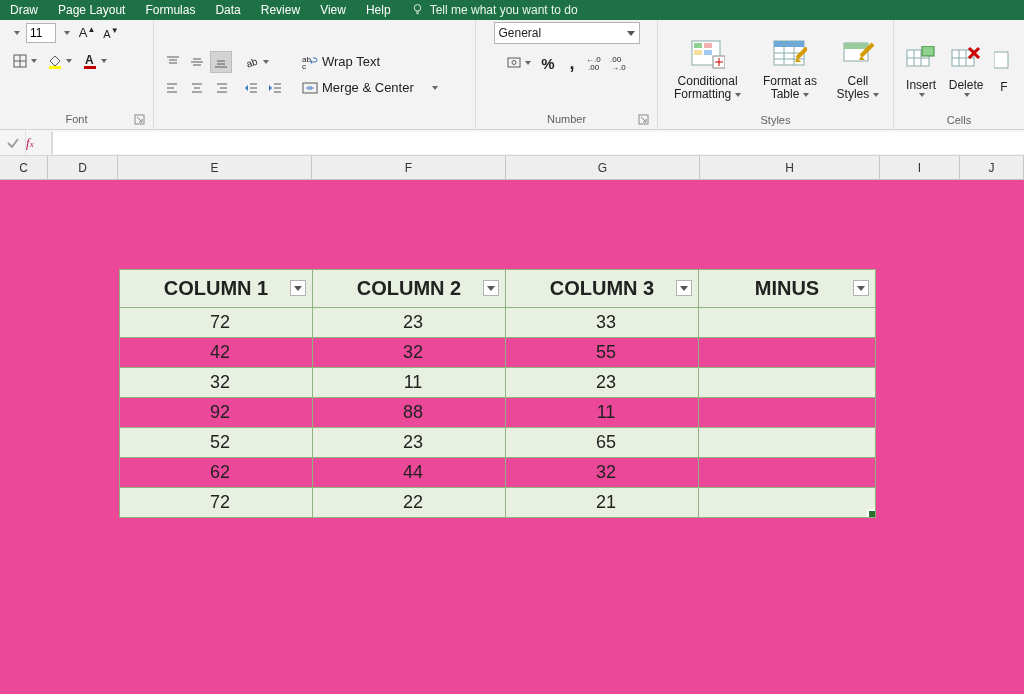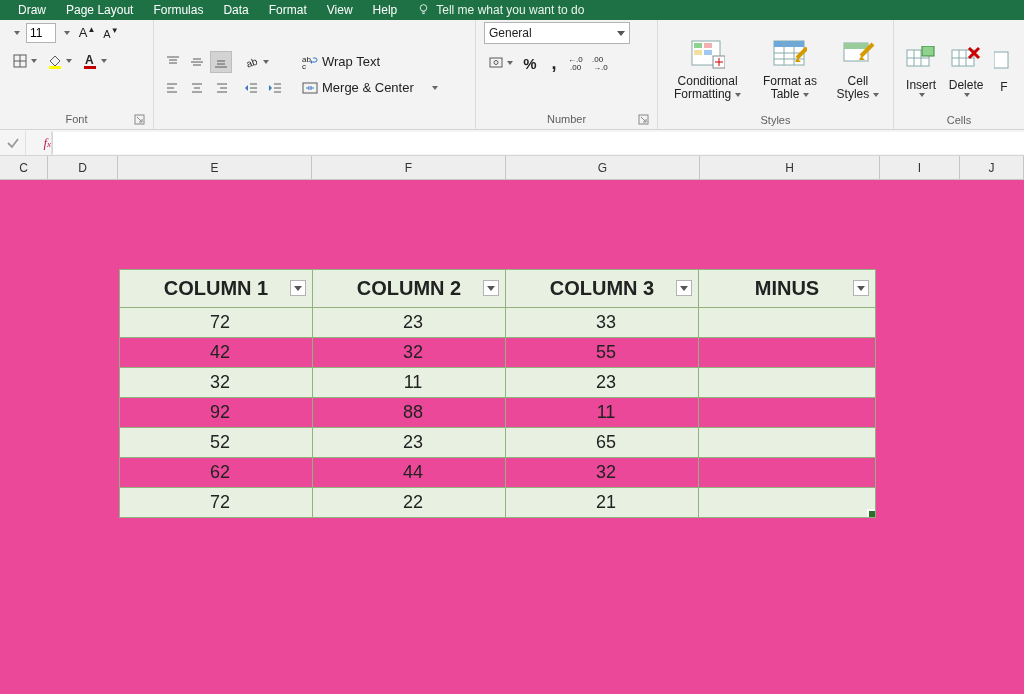--- a/index.html
+++ b/index.html
@@ -1,19 +1,19 @@
 <!DOCTYPE html>
 <html><head>
 <meta charset="utf-8">
 <style>
   * { box-sizing: border-box; margin: 0; padding: 0; }
   body { font-family: "Segoe UI", Tahoma, Arial, sans-serif; background:#fff; width:1024px; height:694px; overflow:hidden; font-size:13px; color:#222; }
 
   
-  .menubar { background:#1e7145; height:20px; color:#fff; display:flex; align-items:center; padding:0 8px; font-size:12px; position:relative; }
+  .menubar { background:#1e7145; height:20px; color:#fff; display:flex; align-items:center; padding:0 0; font-size:12px; position:relative; }
   .menubar .menuitem { padding:0 10px; height:20px; display:flex; align-items:center; cursor:default; }
   .tellme { display:flex; gap:6px; padding:0 10px; color:#eaf5ed; }
   .bulb { width:13px; height:13px; }
 
   
   .ribbon { background:#f3f3f3; height:110px; border-bottom:1px solid #d4d4d4; display:flex; }
   .group { border-right:1px solid #dcdcdc; padding:2px 8px 2px 8px; display:flex; flex-direction:column; justify-content:space-between; position:relative; }
   .group-main { flex:1; display:flex; align-items:flex-start; gap:6px; }
   .group-label { text-align:center; font-size:11px; color:#606060; padding-bottom:2px; position:relative; }
   .group-label .dlg { position:absolute; right:0; bottom:2px; width:11px; height:11px; }
@@ -30,21 +30,21 @@
   .bigbtn .bicon { width:36px; height:36px; display:flex; align-items:center; justify-content:center; margin-bottom:2px; }
   .bigbtn .blabel { font-size:12px; color:#222; text-align:center; line-height:1.1; }
   .caretline { display:flex; align-items:center; justify-content:center; gap:2px; }
 
   .numfmt-select { width:146px; height:22px; border:1px solid #b3b3b3; background:#fff; display:flex; align-items:center; justify-content:space-between; padding:0 4px; font-size:12px;}
   .numfmt-select .caret { width:0; height:0; border-left:4px solid transparent; border-right:4px solid transparent; border-top:5px solid #555; }
 
   
   .formulabar { height:26px; border-bottom:1px solid #d4d4d4; background:#f5f5f5; display:flex; align-items:center; }
   .fb-btn { width:26px; height:24px; display:flex; align-items:center; justify-content:center; border-right:1px solid #e0e0e0; color:#9a9a9a; }
-  .fx { font-style:italic; font-family: "Cambria Math", serif; font-size:13px; color:#be185d; width:26px; text-align:right; }
+  .fx { font-style:italic; font-family: "Cambria Math", serif; font-size:13px; color:#be185d; width:26px; text-align:left; }
   .fb-input { flex:1; height:22px; border:none; background:#fff; border-left:1px solid #d4d4d4; padding:0 4px; font-size:12px;}
 
   
   .colstrip { height:24px; background:#eee; border-bottom:1px solid #c6c6c6; display:flex; font-size:12px; color:#333; }
   .colhdr { border-right:1px solid #c6c6c6; display:flex; align-items:center; justify-content:center; }
 
   
   .grid { position:relative; background:#ec4899; height:514px; }
 
   
@@ -72,21 +72,21 @@
   <div class="menuitem">
       <span>Page Layout</span>
     </div>
   <div class="menuitem">
       <span>Formulas</span>
     </div>
   <div class="menuitem">
       <span>Data</span>
     </div>
   <div class="menuitem">
-      <span>Format</span>
+      <span>Review</span>
     </div>
   <div class="menuitem">
       <span>View</span>
     </div>
   <div class="menuitem">
       <span>Help</span>
     </div>
   <div class="tellme">
     <svg class="bulb" viewBox="0 0 16 16">
         <circle cx="8" cy="6" r="4" fill="none" stroke="#fff" stroke-width="1"></circle>
@@ -241,21 +241,21 @@
               <path d="M12 8 L9 8 M9 6 L9 10" stroke="#3a78c3"></path>
             </svg>
           <span>Merge &amp; Center</span>
           <span class="dd-caret" style="margin-left:auto"></span>
         </div>
       </div>
     </div>
   </div>
 
   <div class="group" style="width:182px">
-    <div class="group-main rowcol" style="gap:8px;align-items:flex-start">
+    <div class="group-main rowcol" style="gap:8px;align-items:center">
       <div class="numfmt-select">
         <span>General</span>
           <span class="caret"></span>
       </div>
       <div class="line">
         <div class="dd">
             <svg width="16" height="16">
               <rect x="2" y="3" width="12" height="9" fill="none" stroke="#5a5a5a"></rect>
               <circle cx="8" cy="7.5" r="2" fill="none" stroke="#5a5a5a"></circle>
             </svg>

